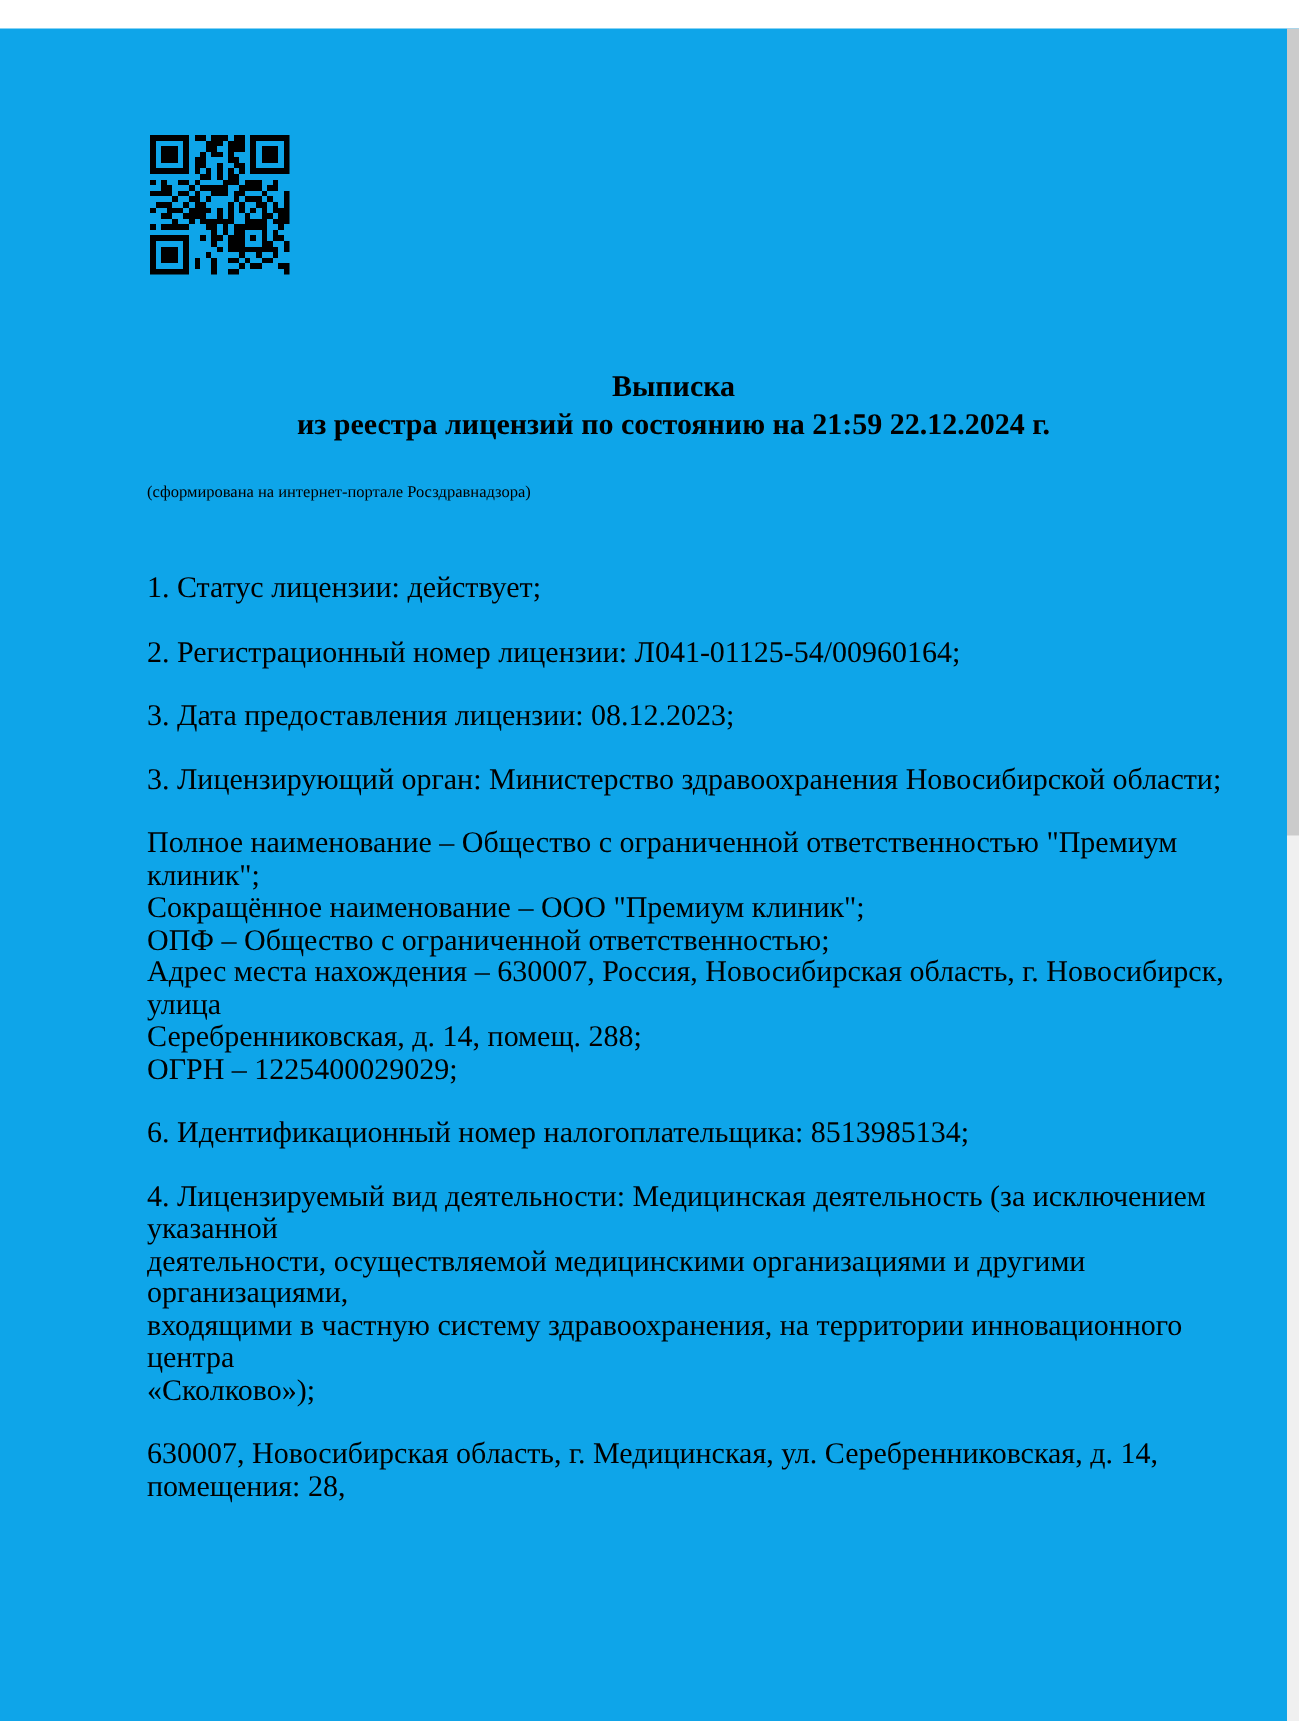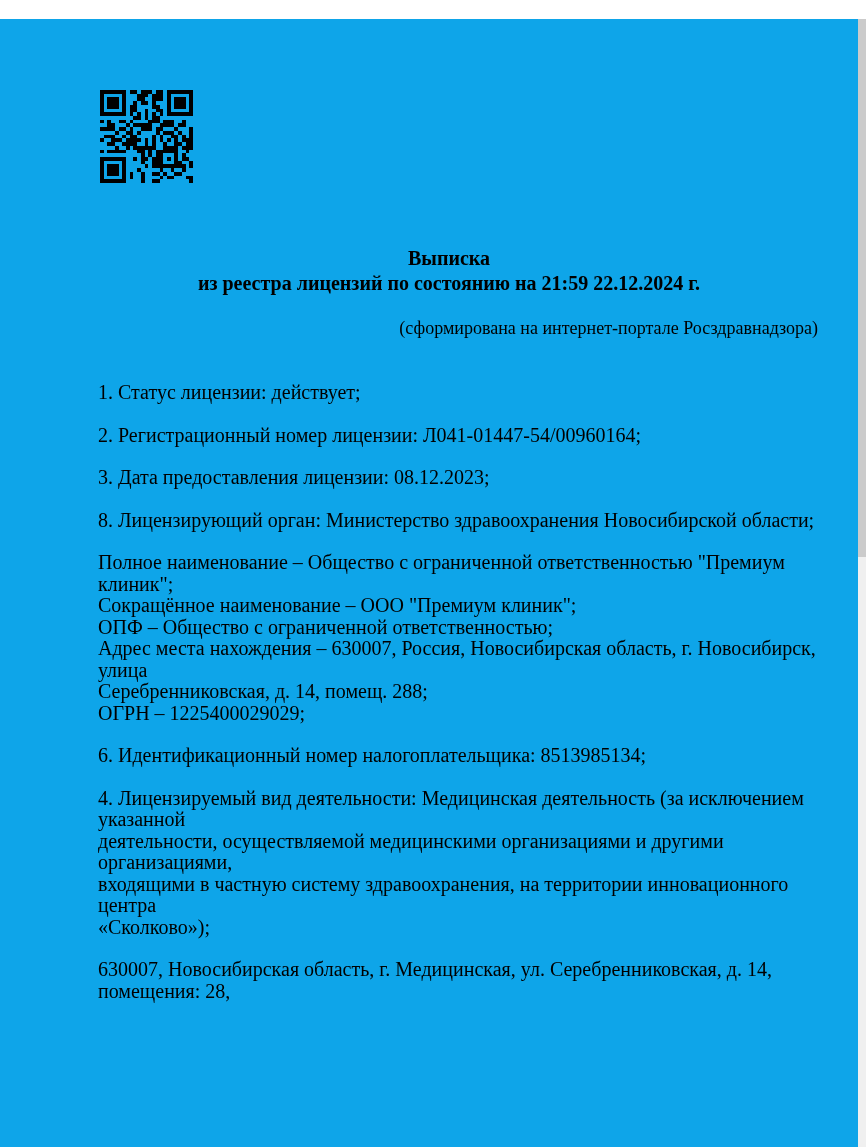--- a/index.html
+++ b/index.html
@@ -39,22 +39,22 @@
     font-size: 20px;
     line-height: 25px;
     font-weight: bold;
     white-space: pre-line;
   }
   .subtitle {
     position: absolute;
     left: 98px;
     top: 301px;
     width: 720px;
-    text-align: right;
-    font-size: 18px;
+    text-align: left;
+    font-size: 11px;
     line-height: 17px;
   }
   .doc-body {
     position: absolute;
     left: 98px;
     top: 363px;
     width: 724px;
   }
   .doc-body p {
     margin: 0 0 21px 0;
@@ -412,23 +412,23 @@
       </svg>
   </div>
 
   <h1 class="title">Выписка
 из реестра лицензий по состоянию на 21:59 22.12.2024 г.</h1>
 
   <div class="subtitle">(сформирована на интернет-портале Росздравнадзора)</div>
 
   <div class="doc-body">
     <p>1. Статус лицензии: действует;</p>
-    <p>2. Регистрационный номер лицензии: Л041-01447-54/00960164;</p>
+    <p>2. Регистрационный номер лицензии: Л041-01125-54/00960164;</p>
     <p>3. Дата предоставления лицензии: 08.12.2023;</p>
-    <p>8. Лицензирующий орган: Министерство здравоохранения Новосибирской области;</p>
+    <p>3. Лицензирующий орган: Министерство здравоохранения Новосибирской области;</p>
     <p>Полное наименование – Общество с ограниченной ответственностью "Премиум клиник";
 Сокращённое наименование – ООО "Премиум клиник";
 ОПФ – Общество с ограниченной ответственностью;
 Адрес места нахождения – 630007, Россия, Новосибирская область, г. Новосибирск, улица
 Серебренниковская, д. 14, помещ. 288;
 ОГРН – 1225400029029;</p>
     <p>6. Идентификационный номер налогоплательщика: 8513985134;</p>
     <p>4. Лицензируемый вид деятельности: Медицинская деятельность (за исключением указанной
 деятельности, осуществляемой медицинскими организациями и другими организациями,
 входящими в частную систему здравоохранения, на территории инновационного центра

